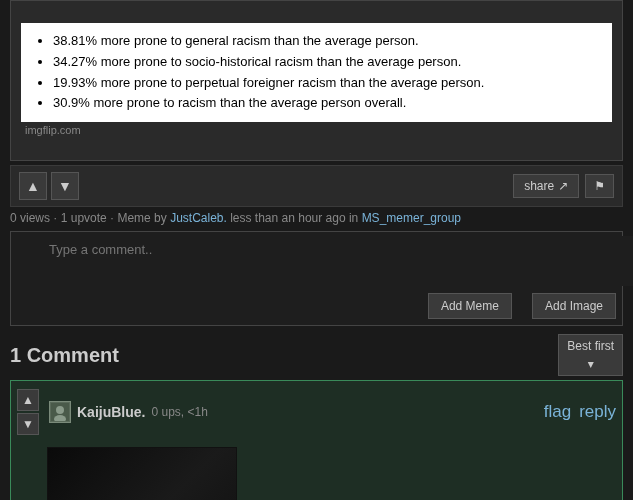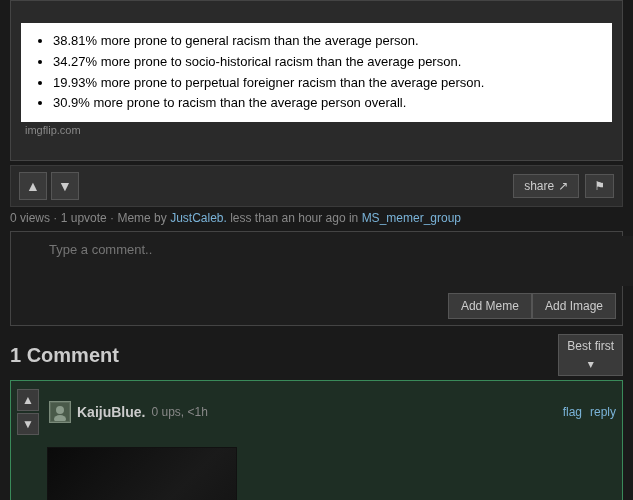--- a/index.html
+++ b/index.html
@@ -107,21 +107,21 @@
       padding: 6px;
       resize: none;
       height: 50px;
       outline: none;
       font-family: Arial, sans-serif;
       margin-left: 28px;
     }
     .comment-buttons {
       display: flex;
       justify-content: flex-end;
-      gap: 0;
+      gap: 20px;
       padding: 4px 2px 2px 2px;
     }
     .comment-action-btn {
       background: #3a3a3a;
       border: 1px solid #555;
       color: #ccc;
       padding: 5px 12px;
       cursor: pointer;
       font-size: 12px;
     }
@@ -205,21 +205,21 @@
       font-size: 12px;
     }
     .comment-actions {
       margin-left: auto;
       display: flex;
       gap: 8px;
     }
     .comment-action-link {
       color: #7ab3d8;
       cursor: pointer;
-      font-size: 12px;
+      font-size: 17px;
       text-decoration: none;
     }
 
     
     .comment-content {
       margin-left: 30px;
       padding: 4px 6px 6px 6px;
     }
     .comment-image-box {
       background: #111;

